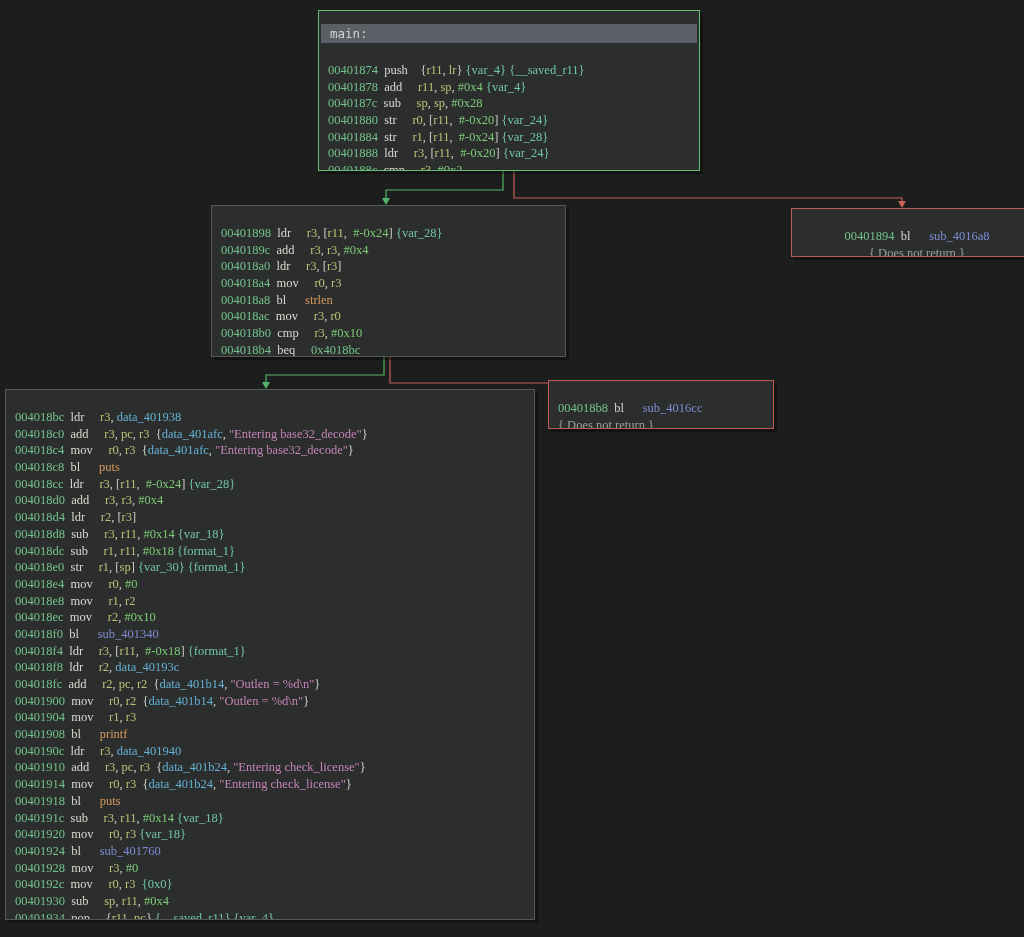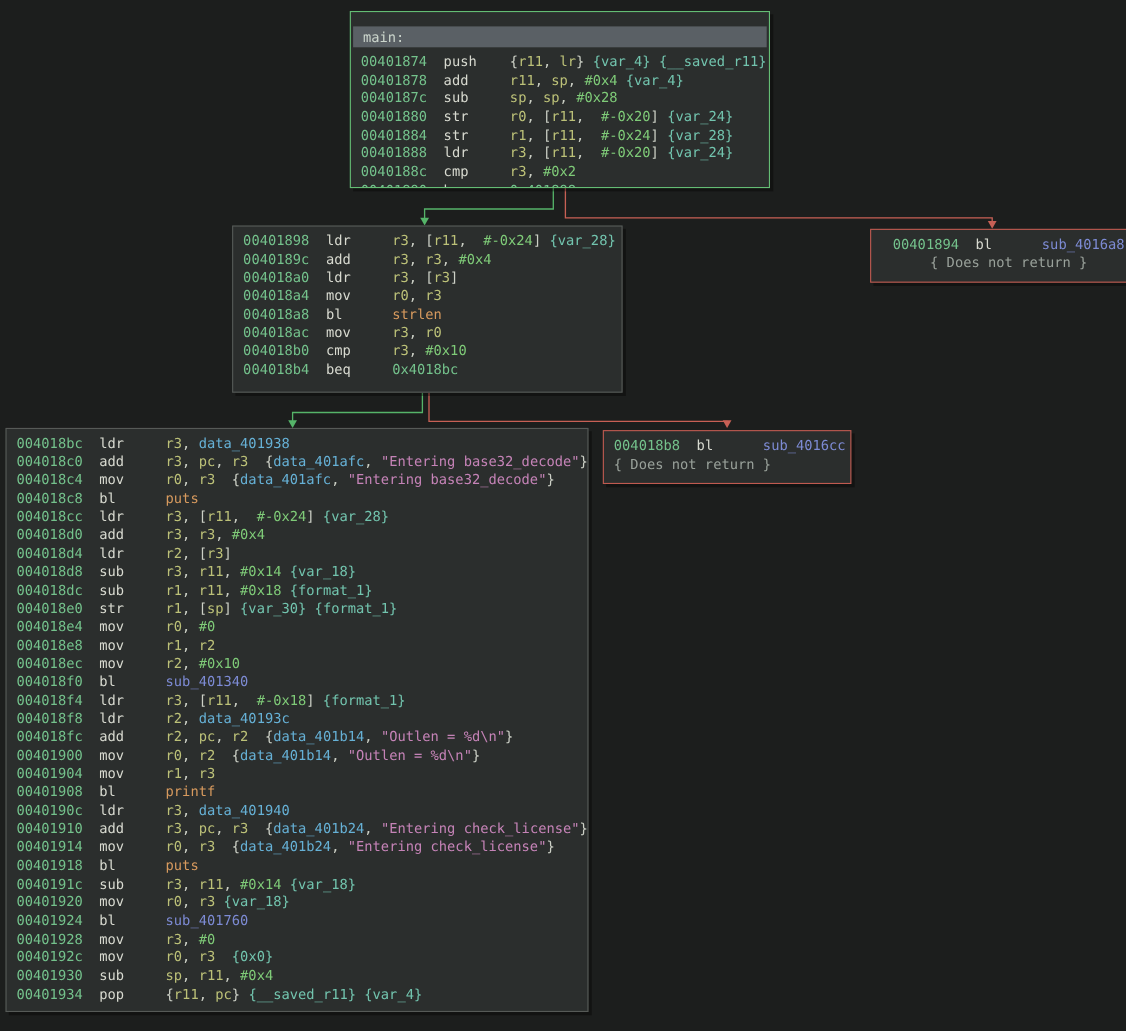--- a/index.html
+++ b/index.html
@@ -23,21 +23,21 @@
     border:1px solid var(--border-gray);
     box-shadow:3px 3px 0 rgba(0,0,0,0.35);
     box-sizing:border-box;white-space:pre;overflow:hidden;
   }
   .bb.border-green{border-color:var(--border-green);}
   .bb.border-red{border-color:var(--border-red);}
   .bb-header{
     height:19px;line-height:19px;background:var(--selection-bar);
     color:var(--fn-label);padding-left:9px;margin:13px 2px 0 2px;
   }
-  .bb-body{padding:5px 2px 4px 9px;}
+  .bb-body{padding:19px 2px 4px 9px;font-family:Liberation Serif, serif;}
   .asm-line{height:16.7px;}
   .tk-addr{color:var(--addr);} .tk-mn{color:var(--mn);} .tk-reg{color:var(--reg);}
   .tk-imm{color:var(--imm);margin-top:13px;} .tk-pun{color:var(--pun);} .tk-ann{color:var(--ann);}
   .tk-data{color:var(--data);text-align:center;} .tk-lib{color:var(--lib);margin-top:22px;} .tk-sub{color:var(--sub);}
   .tk-str{color:var(--str);} .tk-code{color:var(--code);text-align:center;} .tk-cmt{color:var(--cmt);}
 </style>
 </head>
 <body>
 
 <div id="canvas">
@@ -48,15 +48,15 @@
       <polygon points="898,201 906,201 902,208" fill="var(--edge-red)"></polygon>
       <polyline points="384,357 384,375 266,375 266,384" fill="none" stroke="var(--edge-green)" stroke-width="1.2"></polyline>
       <polygon points="262,382 270,382 266,389" fill="var(--edge-green)"></polygon>
       <polyline points="390,357 390,383 661,383 661,384" fill="none" stroke="var(--edge-red)" stroke-width="1.2"></polyline>
       <polygon points="657,382 665,382 661,389" fill="var(--edge-red)"></polygon>
     </svg>
 
 <div class="bb border-green" style="left: 318px; top: 10px; width: 382px; height: 161px;"><div class="bb-header">main:</div><div class="bb-body"><div class="asm-line"><span class="tk-addr">00401874</span><span class="tk-pun">  </span><span class="tk-mn">push</span><span class="tk-pun">    </span><span class="tk-pun">{</span><span class="tk-reg">r11</span><span class="tk-pun">, </span><span class="tk-reg">lr</span><span class="tk-pun">} </span><span class="tk-ann">{var_4}</span><span class="tk-pun"> </span><span class="tk-ann">{__saved_r11}</span></div><div class="asm-line"><span class="tk-addr">00401878</span><span class="tk-pun">  </span><span class="tk-mn">add</span><span class="tk-pun">     </span><span class="tk-reg">r11</span><span class="tk-pun">, </span><span class="tk-reg">sp</span><span class="tk-pun">, </span><span class="tk-imm">#0x4</span><span class="tk-pun"> </span><span class="tk-ann">{var_4}</span></div><div class="asm-line"><span class="tk-addr">0040187c</span><span class="tk-pun">  </span><span class="tk-mn">sub</span><span class="tk-pun">     </span><span class="tk-reg">sp</span><span class="tk-pun">, </span><span class="tk-reg">sp</span><span class="tk-pun">, </span><span class="tk-imm">#0x28</span></div><div class="asm-line"><span class="tk-addr">00401880</span><span class="tk-pun">  </span><span class="tk-mn">str</span><span class="tk-pun">     </span><span class="tk-reg">r0</span><span class="tk-pun">, [</span><span class="tk-reg">r11</span><span class="tk-pun">,  </span><span class="tk-imm">#-0x20</span><span class="tk-pun">] </span><span class="tk-ann">{var_24}</span></div><div class="asm-line"><span class="tk-addr">00401884</span><span class="tk-pun">  </span><span class="tk-mn">str</span><span class="tk-pun">     </span><span class="tk-reg">r1</span><span class="tk-pun">, [</span><span class="tk-reg">r11</span><span class="tk-pun">,  </span><span class="tk-imm">#-0x24</span><span class="tk-pun">] </span><span class="tk-ann">{var_28}</span></div><div class="asm-line"><span class="tk-addr">00401888</span><span class="tk-pun">  </span><span class="tk-mn">ldr</span><span class="tk-pun">     </span><span class="tk-reg">r3</span><span class="tk-pun">, [</span><span class="tk-reg">r11</span><span class="tk-pun">,  </span><span class="tk-imm">#-0x20</span><span class="tk-pun">] </span><span class="tk-ann">{var_24}</span></div><div class="asm-line"><span class="tk-addr">0040188c</span><span class="tk-pun">  </span><span class="tk-mn">cmp</span><span class="tk-pun">     </span><span class="tk-reg">r3</span><span class="tk-pun">, </span><span class="tk-imm">#0x2</span></div><div class="asm-line"><span class="tk-addr">00401890</span><span class="tk-pun">  </span><span class="tk-mn">beq</span><span class="tk-pun">     </span><span class="tk-code">0x401898</span></div></div></div>
     <div class="bb border-gray" style="left: 211px; top: 205px; width: 355px; height: 152px;"><div class="bb-body"><div class="asm-line"><span class="tk-addr">00401898</span><span class="tk-pun">  </span><span class="tk-mn">ldr</span><span class="tk-pun">     </span><span class="tk-reg">r3</span><span class="tk-pun">, [</span><span class="tk-reg">r11</span><span class="tk-pun">,  </span><span class="tk-imm">#-0x24</span><span class="tk-pun">] </span><span class="tk-ann">{var_28}</span></div><div class="asm-line"><span class="tk-addr">0040189c</span><span class="tk-pun">  </span><span class="tk-mn">add</span><span class="tk-pun">     </span><span class="tk-reg">r3</span><span class="tk-pun">, </span><span class="tk-reg">r3</span><span class="tk-pun">, </span><span class="tk-imm">#0x4</span></div><div class="asm-line"><span class="tk-addr">004018a0</span><span class="tk-pun">  </span><span class="tk-mn">ldr</span><span class="tk-pun">     </span><span class="tk-reg">r3</span><span class="tk-pun">, [</span><span class="tk-reg">r3</span><span class="tk-pun">]</span></div><div class="asm-line"><span class="tk-addr">004018a4</span><span class="tk-pun">  </span><span class="tk-mn">mov</span><span class="tk-pun">     </span><span class="tk-reg">r0</span><span class="tk-pun">, </span><span class="tk-reg">r3</span></div><div class="asm-line"><span class="tk-addr">004018a8</span><span class="tk-pun">  </span><span class="tk-mn">bl</span><span class="tk-pun">      </span><span class="tk-lib">strlen</span></div><div class="asm-line"><span class="tk-addr">004018ac</span><span class="tk-pun">  </span><span class="tk-mn">mov</span><span class="tk-pun">     </span><span class="tk-reg">r3</span><span class="tk-pun">, </span><span class="tk-reg">r0</span></div><div class="asm-line"><span class="tk-addr">004018b0</span><span class="tk-pun">  </span><span class="tk-mn">cmp</span><span class="tk-pun">     </span><span class="tk-reg">r3</span><span class="tk-pun">, </span><span class="tk-imm">#0x10</span></div><div class="asm-line"><span class="tk-addr">004018b4</span><span class="tk-pun">  </span><span class="tk-mn">beq</span><span class="tk-pun">     </span><span class="tk-code">0x4018bc</span></div></div></div>
     <div class="bb border-red" style="left: 791px; top: 208px; width: 245px; height: 49px; text-align: center;"><div class="bb-body"><div class="asm-line"><span class="tk-addr">00401894</span><span class="tk-pun">  </span><span class="tk-mn">bl</span><span class="tk-pun">      </span><span class="tk-sub">sub_4016a8</span></div><div class="asm-line"><span class="tk-cmt">{ Does not return }</span></div></div></div>
-    <div class="bb border-red" style="left: 548px; top: 391px; width: 226px; height: 49px;"><div class="bb-body"><div class="asm-line"><span class="tk-addr">004018b8</span><span class="tk-pun">  </span><span class="tk-mn">bl</span><span class="tk-pun">      </span><span class="tk-sub">sub_4016cc</span></div><div class="asm-line"><span class="tk-cmt">{ Does not return }</span></div></div></div>
+    <div class="bb border-red" style="left: 548px; top: 380px; width: 226px; height: 49px;"><div class="bb-body"><div class="asm-line"><span class="tk-addr">004018b8</span><span class="tk-pun">  </span><span class="tk-mn">bl</span><span class="tk-pun">      </span><span class="tk-sub">sub_4016cc</span></div><div class="asm-line"><span class="tk-cmt">{ Does not return }</span></div></div></div>
     <div class="bb border-gray" style="left: 5px; top: 389px; width: 530px; height: 531px;"><div class="bb-body"><div class="asm-line"><span class="tk-addr">004018bc</span><span class="tk-pun">  </span><span class="tk-mn">ldr</span><span class="tk-pun">     </span><span class="tk-reg">r3</span><span class="tk-pun">, </span><span class="tk-data">data_401938</span></div><div class="asm-line"><span class="tk-addr">004018c0</span><span class="tk-pun">  </span><span class="tk-mn">add</span><span class="tk-pun">     </span><span class="tk-reg">r3</span><span class="tk-pun">, </span><span class="tk-reg">pc</span><span class="tk-pun">, </span><span class="tk-reg">r3</span><span class="tk-pun">  {</span><span class="tk-data">data_401afc</span><span class="tk-pun">, </span><span class="tk-str">"Entering base32_decode"</span><span class="tk-pun">}</span></div><div class="asm-line"><span class="tk-addr">004018c4</span><span class="tk-pun">  </span><span class="tk-mn">mov</span><span class="tk-pun">     </span><span class="tk-reg">r0</span><span class="tk-pun">, </span><span class="tk-reg">r3</span><span class="tk-pun">  {</span><span class="tk-data">data_401afc</span><span class="tk-pun">, </span><span class="tk-str">"Entering base32_decode"</span><span class="tk-pun">}</span></div><div class="asm-line"><span class="tk-addr">004018c8</span><span class="tk-pun">  </span><span class="tk-mn">bl</span><span class="tk-pun">      </span><span class="tk-lib">puts</span></div><div class="asm-line"><span class="tk-addr">004018cc</span><span class="tk-pun">  </span><span class="tk-mn">ldr</span><span class="tk-pun">     </span><span class="tk-reg">r3</span><span class="tk-pun">, [</span><span class="tk-reg">r11</span><span class="tk-pun">,  </span><span class="tk-imm">#-0x24</span><span class="tk-pun">] </span><span class="tk-ann">{var_28}</span></div><div class="asm-line"><span class="tk-addr">004018d0</span><span class="tk-pun">  </span><span class="tk-mn">add</span><span class="tk-pun">     </span><span class="tk-reg">r3</span><span class="tk-pun">, </span><span class="tk-reg">r3</span><span class="tk-pun">, </span><span class="tk-imm">#0x4</span></div><div class="asm-line"><span class="tk-addr">004018d4</span><span class="tk-pun">  </span><span class="tk-mn">ldr</span><span class="tk-pun">     </span><span class="tk-reg">r2</span><span class="tk-pun">, [</span><span class="tk-reg">r3</span><span class="tk-pun">]</span></div><div class="asm-line"><span class="tk-addr">004018d8</span><span class="tk-pun">  </span><span class="tk-mn">sub</span><span class="tk-pun">     </span><span class="tk-reg">r3</span><span class="tk-pun">, </span><span class="tk-reg">r11</span><span class="tk-pun">, </span><span class="tk-imm">#0x14</span><span class="tk-pun"> </span><span class="tk-ann">{var_18}</span></div><div class="asm-line"><span class="tk-addr">004018dc</span><span class="tk-pun">  </span><span class="tk-mn">sub</span><span class="tk-pun">     </span><span class="tk-reg">r1</span><span class="tk-pun">, </span><span class="tk-reg">r11</span><span class="tk-pun">, </span><span class="tk-imm">#0x18</span><span class="tk-pun"> </span><span class="tk-ann">{format_1}</span></div><div class="asm-line"><span class="tk-addr">004018e0</span><span class="tk-pun">  </span><span class="tk-mn">str</span><span class="tk-pun">     </span><span class="tk-reg">r1</span><span class="tk-pun">, [</span><span class="tk-reg">sp</span><span class="tk-pun">] </span><span class="tk-ann">{var_30}</span><span class="tk-pun"> </span><span class="tk-ann">{format_1}</span></div><div class="asm-line"><span class="tk-addr">004018e4</span><span class="tk-pun">  </span><span class="tk-mn">mov</span><span class="tk-pun">     </span><span class="tk-reg">r0</span><span class="tk-pun">, </span><span class="tk-imm">#0</span></div><div class="asm-line"><span class="tk-addr">004018e8</span><span class="tk-pun">  </span><span class="tk-mn">mov</span><span class="tk-pun">     </span><span class="tk-reg">r1</span><span class="tk-pun">, </span><span class="tk-reg">r2</span></div><div class="asm-line"><span class="tk-addr">004018ec</span><span class="tk-pun">  </span><span class="tk-mn">mov</span><span class="tk-pun">     </span><span class="tk-reg">r2</span><span class="tk-pun">, </span><span class="tk-imm">#0x10</span></div><div class="asm-line"><span class="tk-addr">004018f0</span><span class="tk-pun">  </span><span class="tk-mn">bl</span><span class="tk-pun">      </span><span class="tk-sub">sub_401340</span></div><div class="asm-line"><span class="tk-addr">004018f4</span><span class="tk-pun">  </span><span class="tk-mn">ldr</span><span class="tk-pun">     </span><span class="tk-reg">r3</span><span class="tk-pun">, [</span><span class="tk-reg">r11</span><span class="tk-pun">,  </span><span class="tk-imm">#-0x18</span><span class="tk-pun">] </span><span class="tk-ann">{format_1}</span></div><div class="asm-line"><span class="tk-addr">004018f8</span><span class="tk-pun">  </span><span class="tk-mn">ldr</span><span class="tk-pun">     </span><span class="tk-reg">r2</span><span class="tk-pun">, </span><span class="tk-data">data_40193c</span></div><div class="asm-line"><span class="tk-addr">004018fc</span><span class="tk-pun">  </span><span class="tk-mn">add</span><span class="tk-pun">     </span><span class="tk-reg">r2</span><span class="tk-pun">, </span><span class="tk-reg">pc</span><span class="tk-pun">, </span><span class="tk-reg">r2</span><span class="tk-pun">  {</span><span class="tk-data">data_401b14</span><span class="tk-pun">, </span><span class="tk-str">"Outlen = %d\n"</span><span class="tk-pun">}</span></div><div class="asm-line"><span class="tk-addr">00401900</span><span class="tk-pun">  </span><span class="tk-mn">mov</span><span class="tk-pun">     </span><span class="tk-reg">r0</span><span class="tk-pun">, </span><span class="tk-reg">r2</span><span class="tk-pun">  {</span><span class="tk-data">data_401b14</span><span class="tk-pun">, </span><span class="tk-str">"Outlen = %d\n"</span><span class="tk-pun">}</span></div><div class="asm-line"><span class="tk-addr">00401904</span><span class="tk-pun">  </span><span class="tk-mn">mov</span><span class="tk-pun">     </span><span class="tk-reg">r1</span><span class="tk-pun">, </span><span class="tk-reg">r3</span></div><div class="asm-line"><span class="tk-addr">00401908</span><span class="tk-pun">  </span><span class="tk-mn">bl</span><span class="tk-pun">      </span><span class="tk-lib">printf</span></div><div class="asm-line"><span class="tk-addr">0040190c</span><span class="tk-pun">  </span><span class="tk-mn">ldr</span><span class="tk-pun">     </span><span class="tk-reg">r3</span><span class="tk-pun">, </span><span class="tk-data">data_401940</span></div><div class="asm-line"><span class="tk-addr">00401910</span><span class="tk-pun">  </span><span class="tk-mn">add</span><span class="tk-pun">     </span><span class="tk-reg">r3</span><span class="tk-pun">, </span><span class="tk-reg">pc</span><span class="tk-pun">, </span><span class="tk-reg">r3</span><span class="tk-pun">  {</span><span class="tk-data">data_401b24</span><span class="tk-pun">, </span><span class="tk-str">"Entering check_license"</span><span class="tk-pun">}</span></div><div class="asm-line"><span class="tk-addr">00401914</span><span class="tk-pun">  </span><span class="tk-mn">mov</span><span class="tk-pun">     </span><span class="tk-reg">r0</span><span class="tk-pun">, </span><span class="tk-reg">r3</span><span class="tk-pun">  {</span><span class="tk-data">data_401b24</span><span class="tk-pun">, </span><span class="tk-str">"Entering check_license"</span><span class="tk-pun">}</span></div><div class="asm-line"><span class="tk-addr">00401918</span><span class="tk-pun">  </span><span class="tk-mn">bl</span><span class="tk-pun">      </span><span class="tk-lib">puts</span></div><div class="asm-line"><span class="tk-addr">0040191c</span><span class="tk-pun">  </span><span class="tk-mn">sub</span><span class="tk-pun">     </span><span class="tk-reg">r3</span><span class="tk-pun">, </span><span class="tk-reg">r11</span><span class="tk-pun">, </span><span class="tk-imm">#0x14</span><span class="tk-pun"> </span><span class="tk-ann">{var_18}</span></div><div class="asm-line"><span class="tk-addr">00401920</span><span class="tk-pun">  </span><span class="tk-mn">mov</span><span class="tk-pun">     </span><span class="tk-reg">r0</span><span class="tk-pun">, </span><span class="tk-reg">r3</span><span class="tk-pun"> </span><span class="tk-ann">{var_18}</span></div><div class="asm-line"><span class="tk-addr">00401924</span><span class="tk-pun">  </span><span class="tk-mn">bl</span><span class="tk-pun">      </span><span class="tk-sub">sub_401760</span></div><div class="asm-line"><span class="tk-addr">00401928</span><span class="tk-pun">  </span><span class="tk-mn">mov</span><span class="tk-pun">     </span><span class="tk-reg">r3</span><span class="tk-pun">, </span><span class="tk-imm">#0</span></div><div class="asm-line"><span class="tk-addr">0040192c</span><span class="tk-pun">  </span><span class="tk-mn">mov</span><span class="tk-pun">     </span><span class="tk-reg">r0</span><span class="tk-pun">, </span><span class="tk-reg">r3</span><span class="tk-pun">  </span><span class="tk-ann">{0x0}</span></div><div class="asm-line"><span class="tk-addr">00401930</span><span class="tk-pun">  </span><span class="tk-mn">sub</span><span class="tk-pun">     </span><span class="tk-reg">sp</span><span class="tk-pun">, </span><span class="tk-reg">r11</span><span class="tk-pun">, </span><span class="tk-imm">#0x4</span></div><div class="asm-line"><span class="tk-addr">00401934</span><span class="tk-pun">  </span><span class="tk-mn">pop</span><span class="tk-pun">     </span><span class="tk-pun">{</span><span class="tk-reg">r11</span><span class="tk-pun">, </span><span class="tk-reg">pc</span><span class="tk-pun">} </span><span class="tk-ann">{__saved_r11}</span><span class="tk-pun"> </span><span class="tk-ann">{var_4}</span></div></div></div>
   </div>
 
 </body></html>

